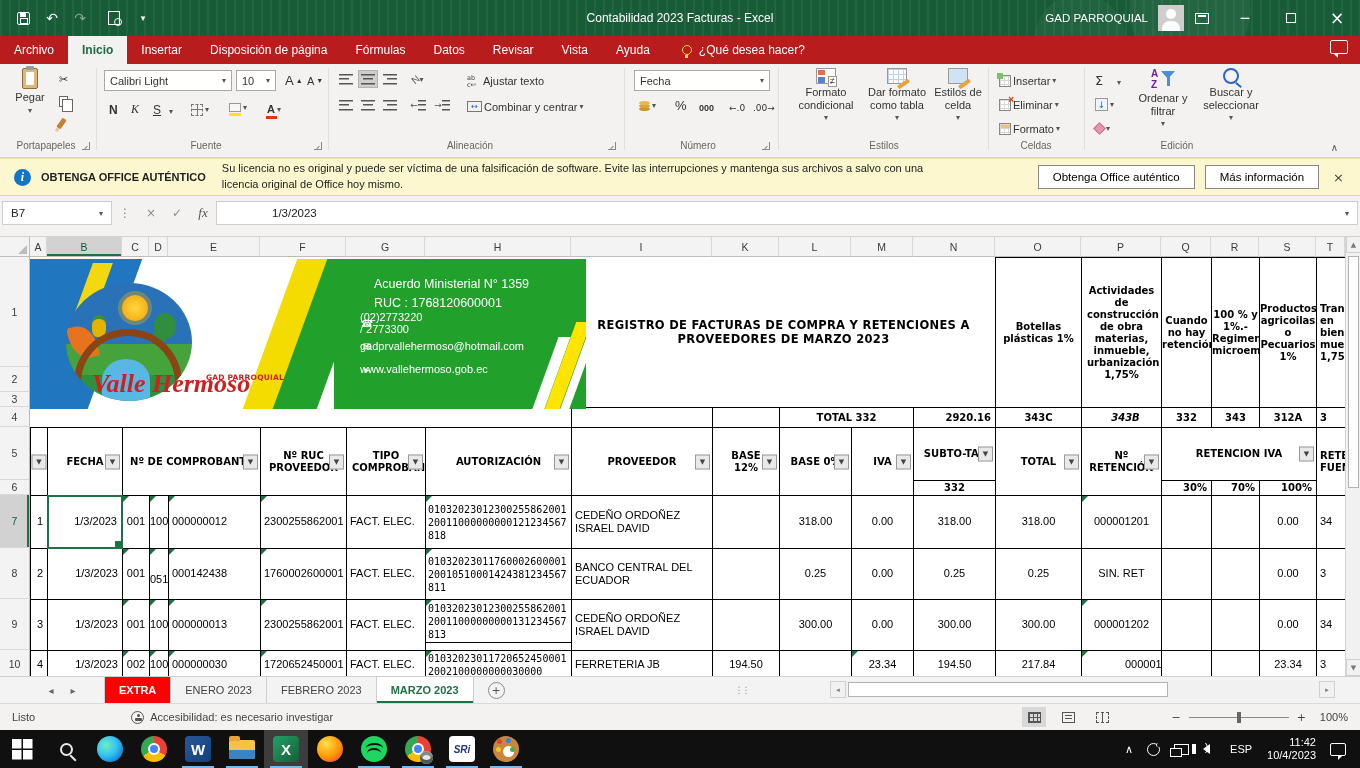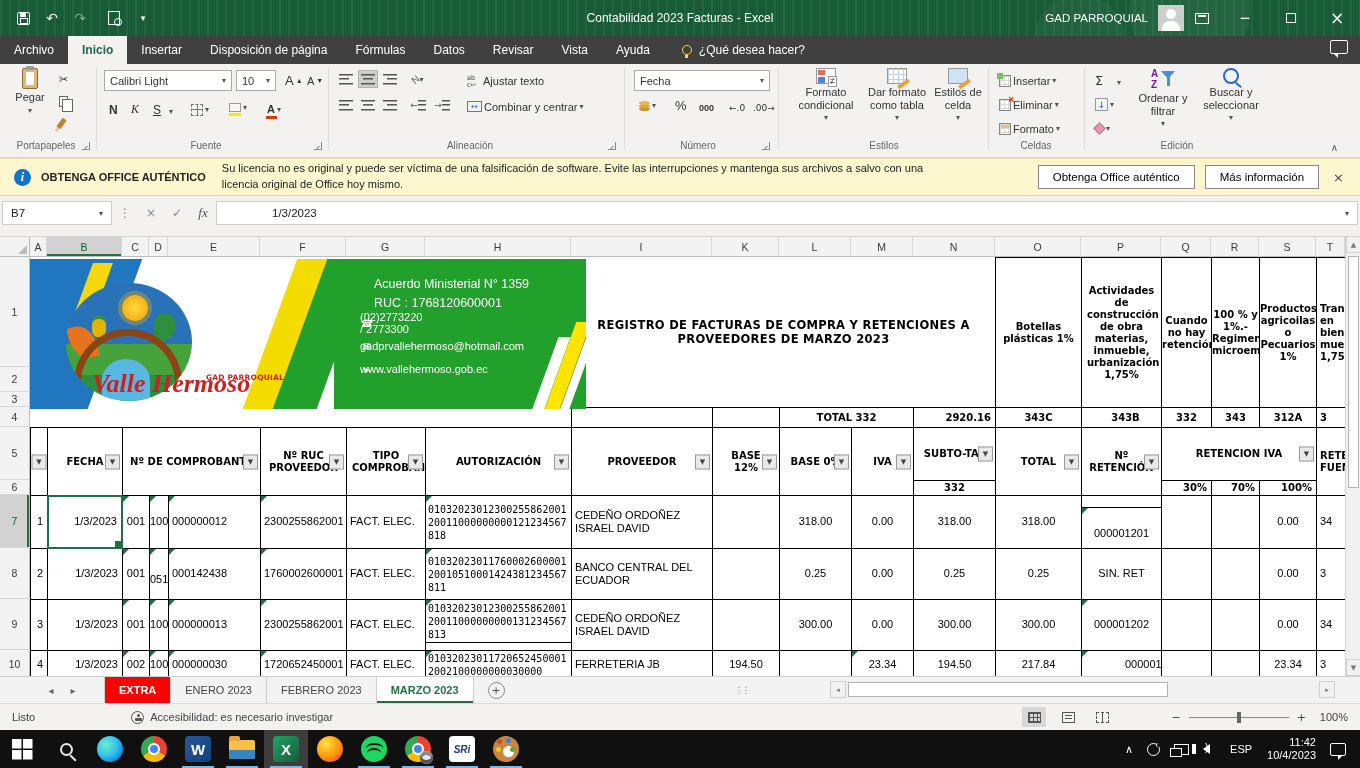--- a/index.html
+++ b/index.html
@@ -32,21 +32,21 @@
   .rdicon{width:14px;height:11px;border:1.5px solid #fff;position:relative}
   .rdicon::after{content:"";position:absolute;left:2px;top:1px;width:8px;height:2px;background:#fff}
   .wbtn{position:absolute;top:0;width:46px;height:36px;display:flex;align-items:center;justify-content:center;font-size:14px;color:#fff}
   #btn-min{right:92px}
   #btn-restore{right:46px}
   .resticon{width:10px;height:10px;border:1.5px solid #fff;position:relative;background:#185c37}
   .resticon::before{content:"";position:absolute;left:2px;top:-4px;width:10px;height:10px;border:1.5px solid #fff;z-index:-1}
   #btn-close{right:0;font-size:17px}
 
   
-  #tabrow{position:absolute;left:0;top:36px;width:1360px;height:28px;background:#404040;display:flex;align-items:flex-end;color:#fff}
+  #tabrow{position:absolute;left:0;top:36px;width:1360px;height:28px;background:#b91c1c;display:flex;align-items:flex-end;color:#fff}
   .rtab{height:28px;padding:0 14px;display:flex;align-items:center;font-size:12px;cursor:default}
   .rtab.active{background:#f3f2f1;color:#1e6b43;font-weight:bold}
   #tellme{display:flex;align-items:center;gap:7px;margin-left:18px;height:28px;font-size:12px}
   .bulb{width:10px;height:10px;border:1.5px solid #ffd83d;border-radius:50%;position:relative}
   .bulb::after{content:"";position:absolute;left:2px;bottom:-4px;width:3px;height:3px;background:#ffd83d}
   #comment-icon{position:absolute;right:12px;top:40px;width:18px;height:14px;border:1.5px solid #fff;border-radius:2px}
   #comment-icon::after{content:"";position:absolute;left:2px;bottom:-5px;border-left:5px solid transparent;border-top:5px solid #fff}
 
   
   #ribbon{position:absolute;left:0;top:64px;width:1360px;height:94px;background:#f3f2f1;border-bottom:1px solid #d6d4d2;font-size:11px;color:#333}
@@ -582,21 +582,21 @@
       </div>
       <div class="cell hdr" style="left: 779px; top: 170px; width: 135px; height: 21px;">
         <span class="ct">TOTAL 332</span>
       </div>
       <div class="cell hdr right" style="left: 913px; top: 170px; width: 83px; height: 21px;">
         <span class="ct">2920.16</span>
       </div>
       <div class="cell hdr" style="left: 995px; top: 170px; width: 87px; height: 21px;">
         <span class="ct">343C</span>
       </div>
-      <div class="cell hdr" style="left: 1081px; top: 170px; width: 89px; height: 21px;">
+      <div class="cell hdr" style="left: 1081px; top: 170px; width: 89px; height: 21px; font-style: italic;">
         <span class="ct">343B</span>
       </div>
       <div class="cell hdr" style="left: 1161px; top: 170px; width: 51px; height: 21px;">
         <span class="ct">332</span>
       </div>
       <div class="cell hdr" style="left: 1211px; top: 170px; width: 49px; height: 21px;">
         <span class="ct">343</span>
       </div>
       <div class="cell hdr" style="left: 1259px; top: 170px; width: 58px; height: 21px;">
         <span class="ct">312A</span>
@@ -715,21 +715,21 @@
       </div>
       <div class="cell data" style="left: 851px; top: 258px; width: 63px; height: 54px;">
         <span class="ct">0.00</span>
       </div>
       <div class="cell data" style="left: 913px; top: 258px; width: 83px; height: 54px;">
         <span class="ct">318.00</span>
       </div>
       <div class="cell data" style="left: 995px; top: 258px; width: 87px; height: 54px;">
         <span class="ct">318.00</span>
       </div>
-      <div class="cell data" style="left: 1081px; top: 270px; width: 81px; height: 54px;">
+      <div class="cell data" style="left: 1081px; top: 258px; width: 81px; height: 54px;">
         <span class="ct">000001201</span>
         <span class="flag"></span>
       </div>
       <div class="cell data" style="left: 1161px; top: 258px; width: 51px; height: 54px;">
         <span class="ct"></span>
       </div>
       <div class="cell data" style="left: 1211px; top: 258px; width: 49px; height: 54px;">
         <span class="ct"></span>
       </div>
       <div class="cell data" style="left: 1259px; top: 258px; width: 58px; height: 54px;">

